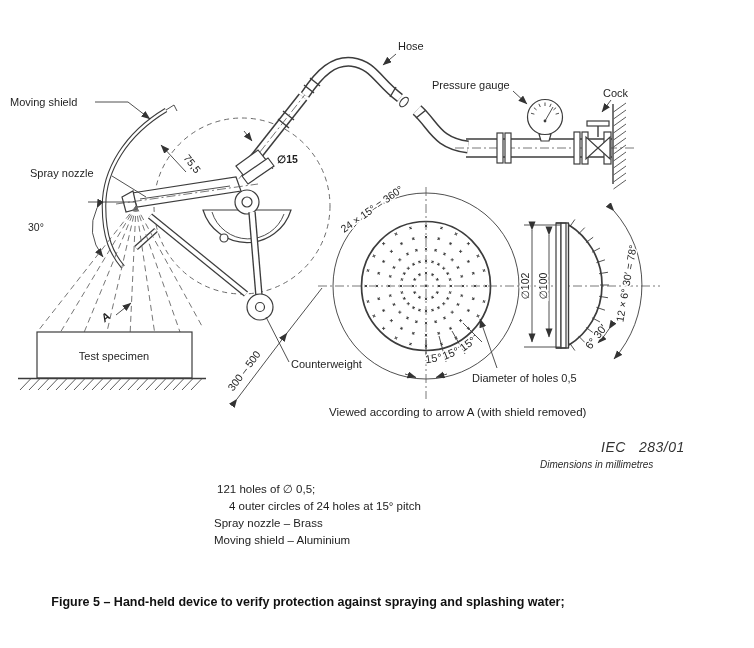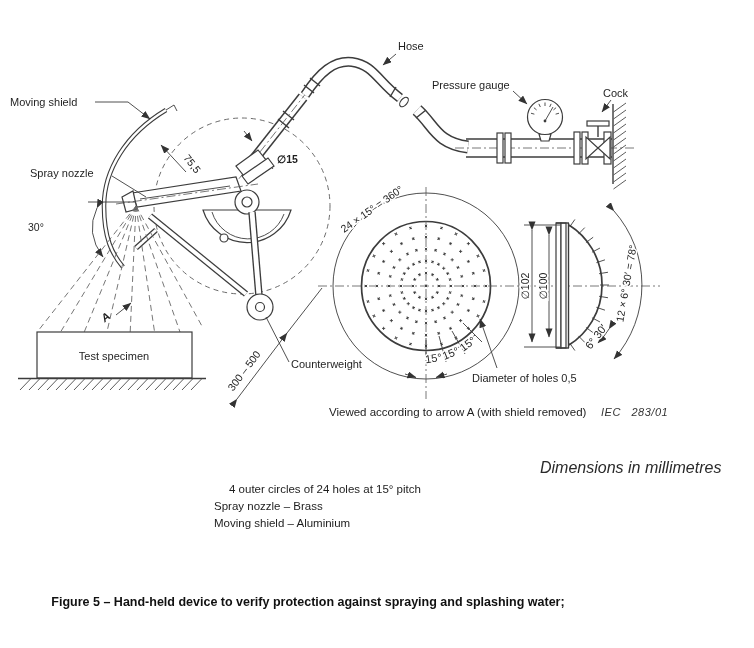--- a/index.html
+++ b/index.html
@@ -18,23 +18,23 @@
   .wh{fill:#fff;stroke:#3c3c3c;stroke-width:1.2;}
   .tube-o{stroke:#3c3c3c;fill:none;stroke-linecap:butt;}
   .tube-i{stroke:#fff;fill:none;stroke-linecap:butt;}
   #holes path{stroke:#3f3f3f;stroke-width:0.9;fill:none;}
   #face-ticks line,#gauge-ticks line{stroke:#3c3c3c;stroke-width:0.9;}
   #ground-hatch line,#wall-hatch line{stroke:#4a4a4a;stroke-width:0.9;}
   .rot{text-anchor:middle;}
   .halo{paint-order:stroke;stroke:#fff;stroke-width:3px;}
   
   .viewed-note{position:absolute;left:329px;top:406px;font-size:11.5px;white-space:nowrap;color:#1d1d1d;text-align:center;}
-  .iec-ref{position:absolute;left:601px;top:406px;font-size:11px;font-style:italic;
+  .iec-ref{position:absolute;left:601px;top:439px;font-size:14px;font-style:italic;
            letter-spacing:0.5px;white-space:pre;color:#333;}
-  .dims-note{position:absolute;left:540px;top:459px;font-size:16px;font-style:italic;color:#2a2a2a;}
+  .dims-note{position:absolute;left:540px;top:459px;font-size:10px;font-style:italic;color:#2a2a2a;}
   .notes{position:absolute;left:214px;top:481px;font-size:11.5px;line-height:17px;color:#1d1d1d;}
   .notes .n0{padding-left:3px;}
   .notes .ni{padding-left:15px;}
   .caption{position:absolute;left:0;top:595px;width:616px;text-align:center;
            font-size:12.5px;font-weight:bold;line-height:15.5px;color:#111;}
 </style>
 </head>
 <body>
 
 <div id="page">
@@ -394,20 +394,21 @@
     <path d="M609,329 A90,90 0 0 1 598,343" class="thin" marker-start="url(#arr)" marker-end="url(#arr)"></path>
     <text transform="translate(599,339) rotate(-52)" class="rot halo" font-size="10">6° 30′</text>
   </g>
 </svg>
 
 <div class="viewed-note">Viewed according to arrow A (with shield removed)</div>
 <div class="iec-ref">IEC   283/01</div>
 <div class="dims-note">Dimensions in millimetres</div>
 
 <div class="notes">
+  <div class="n0">121 holes of ∅ 0,5;</div>
   <div class="ni">4 outer circles of 24 holes at 15° pitch</div>
   <div>Spray nozzle – Brass</div>
   <div>Moving shield – Aluminium</div>
 </div>
 
 <div class="caption">
   <div>Figure 5 – Hand-held device to verify protection against spraying and splashing water;</div>
 </div>
 
 </div>

